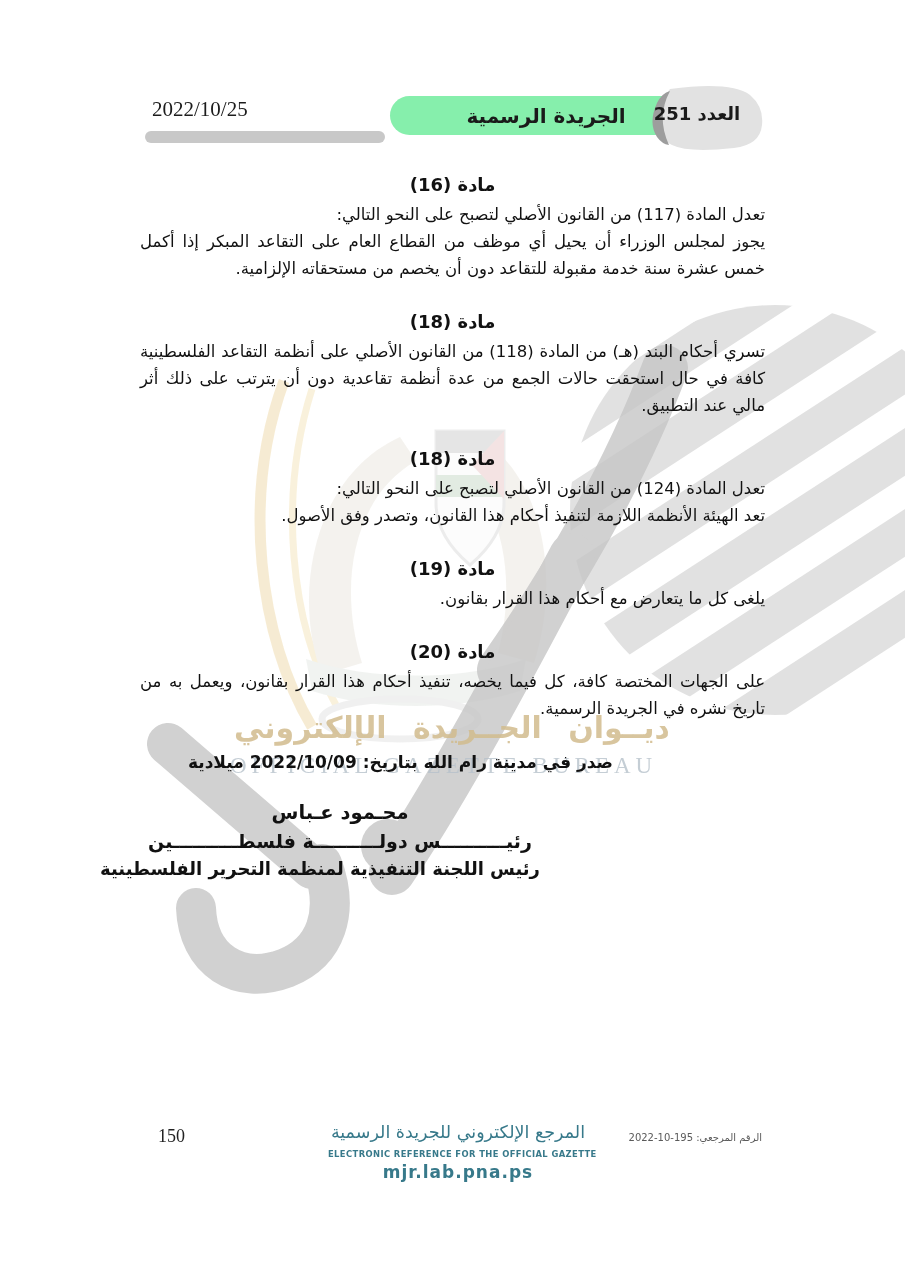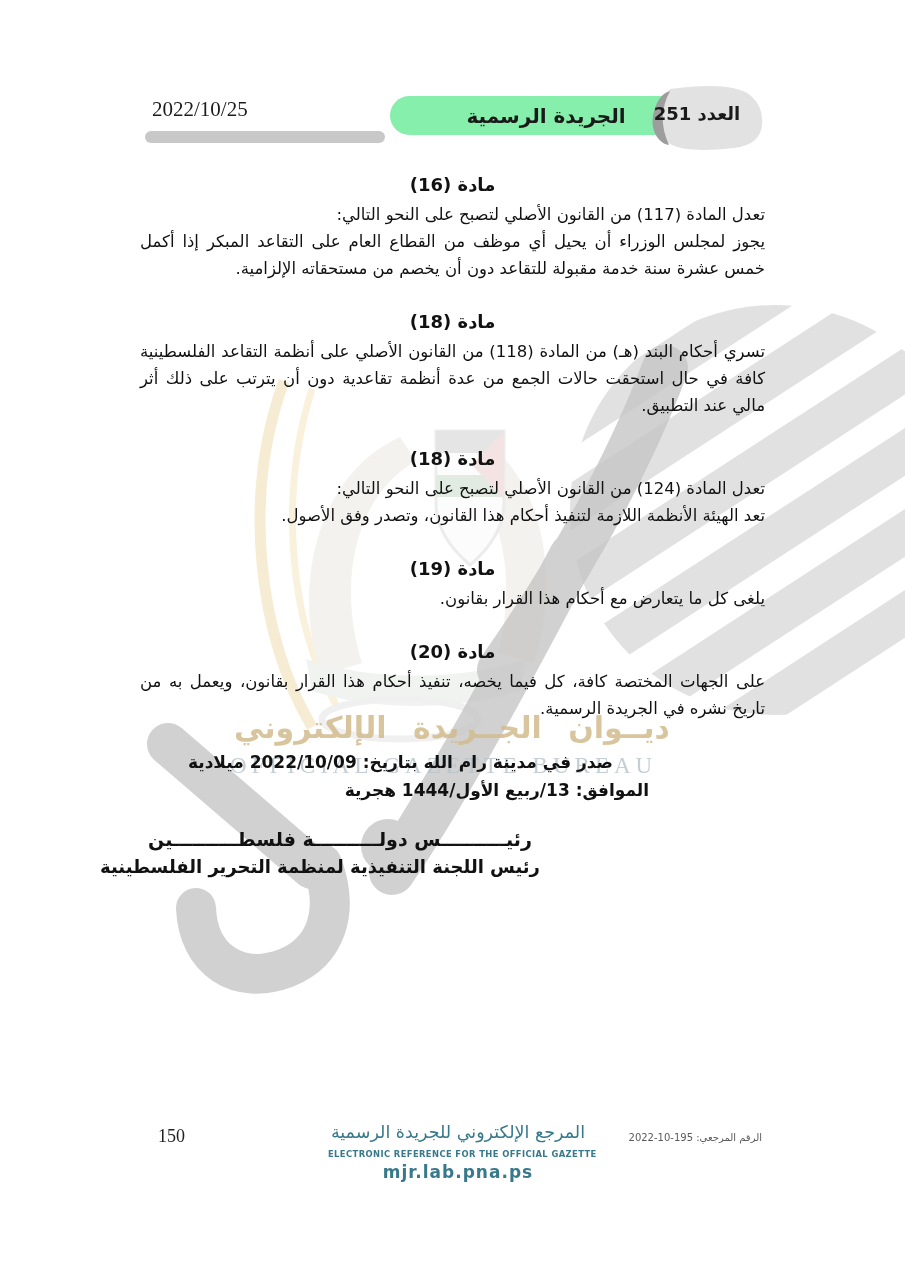--- a/index.html
+++ b/index.html
@@ -158,24 +158,24 @@
           </section>
 
   <section class="article">
     <h3 class="article-heading">مادة (20)</h3>
   <p class="article-paragraph">على الجهات المختصة كافة، كل فيما يخصه، تنفيذ أحكام هذا القرار بقانون، ويعمل به من تاريخ نشره في الجريدة الرسمية.</p>
           </section>
 </div>
 
       <div class="issued">
         <div class="issued-l1">صدر في مدينة رام الله بتاريخ: 2022/10/09 ميلادية</div>
-        <div class="issued-l2">الموافق: 13/ربيع الأول/1444 هجرية</div>
       </div>
 
       <div class="signature">
+        <div class="sig-name">محـمود عـباس</div>
         <div class="sig-t1">رئيــــــــــس دولــــــــــة فلسطــــــــــين</div>
         <div class="sig-t2">رئيس اللجنة التنفيذية لمنظمة التحرير الفلسطينية</div>
       </div>
     </div>
 
     <div class="pg-num">150</div>
     <div class="ftr-logo">
       <div class="ar">المرجع الإلكتروني للجريدة الرسمية</div>
       <div class="en">ELECTRONIC REFERENCE FOR THE OFFICIAL GAZETTE</div>
       <div class="url">mjr.lab.pna.ps</div>

